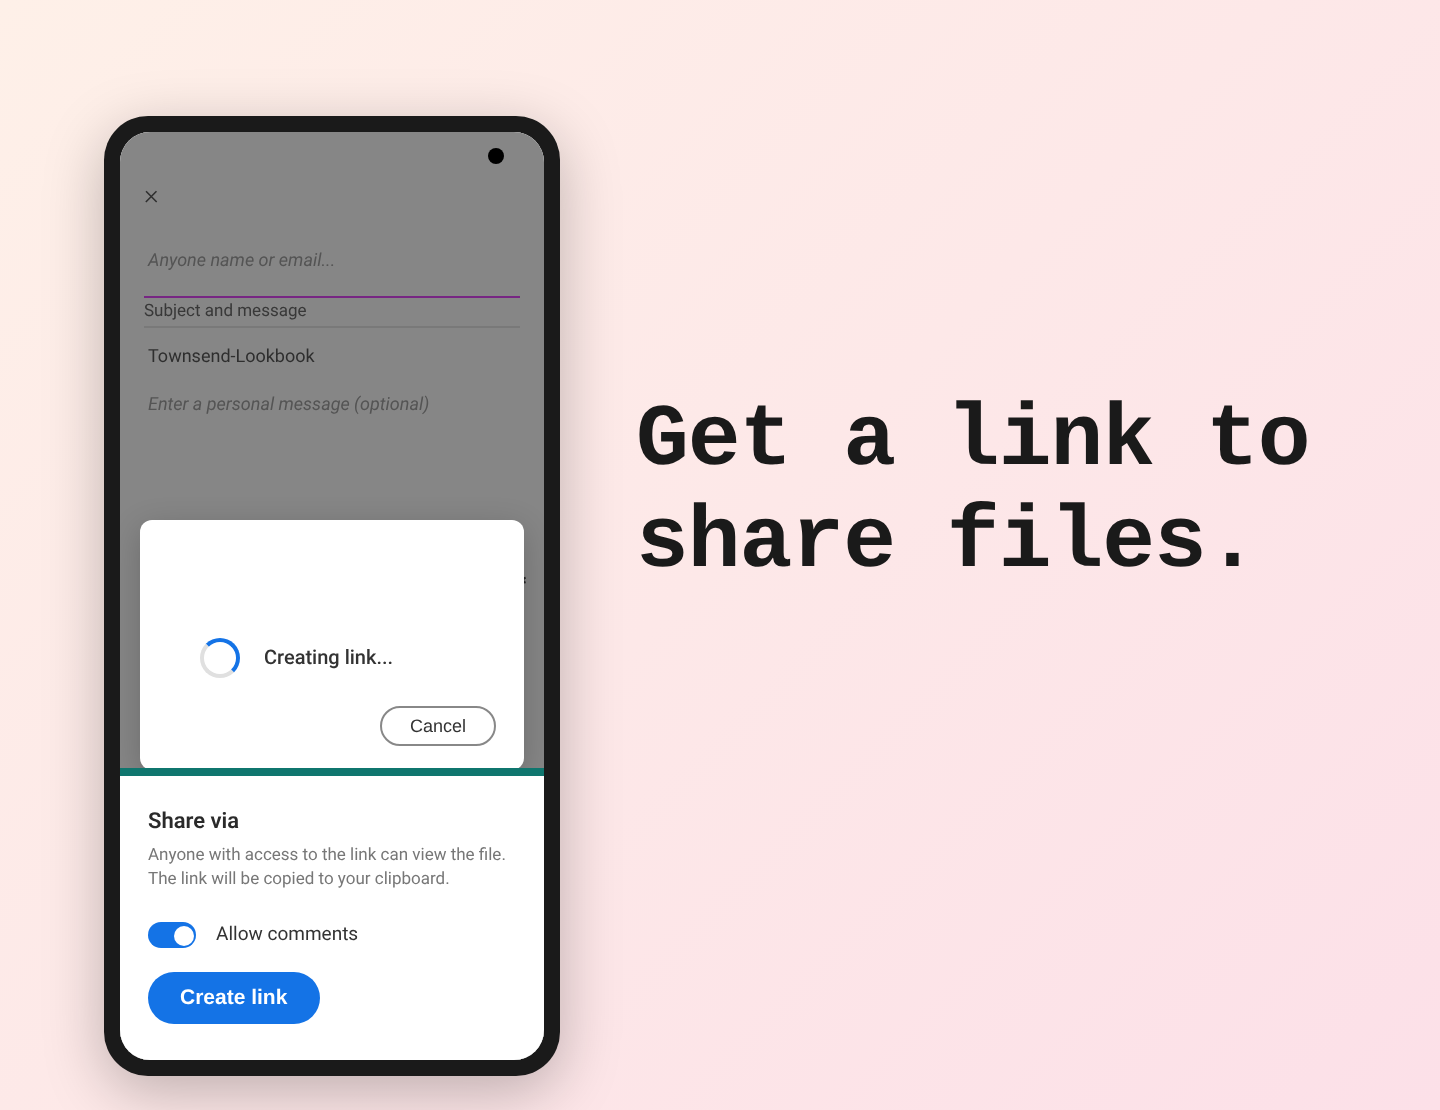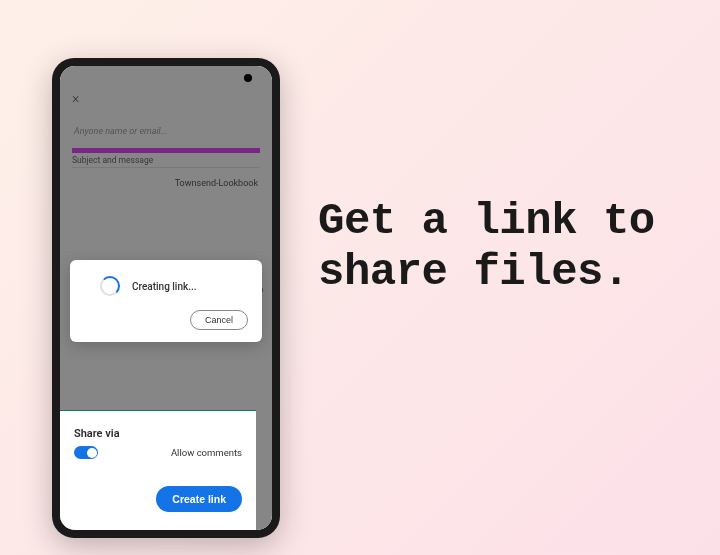--- a/index.html
+++ b/index.html
@@ -98,47 +98,47 @@
       color: #999;
       font-style: italic;
       font-size: 9px;
       padding: 4px 2px;
       margin-bottom: 8px;
     }
     .section-label {
       color: #666;
       font-size: 8.5px;
       padding: 2px 0;
-      border-top: 5px solid #d946ef;
+      border-top: 1px solid #d946ef;
       border-bottom: 1px solid #ddd;
       margin-bottom: 6px;
     }
     .subject-value {
       color: #555;
       font-size: 9px;
       padding: 4px 2px;
       margin-bottom: 6px;
-      text-align: right;
     }
     .modal {
       position: absolute;
       top: 194px;
       left: 10px;
       right: 10px;
       background: #fff;
       border-radius: 6px;
       padding: 16px 14px 12px 14px;
       z-index: 10;
       box-shadow: 0 4px 16px rgba(0,0,0,0.2);
     }
     .modal-row {
       display: flex;
       align-items: center;
       gap: 12px;
       margin-bottom: 14px;
+      margin-top: 43px;
     }
     .spinner {
       width: 20px;
       height: 20px;
       border: 2.5px solid #e0e0e0;
       border-top: 2.5px solid #1473e6;
       border-right: 2.5px solid #1473e6;
       border-radius: 50%;
       margin-left: 16px;
     }
@@ -166,44 +166,43 @@
       top: 218px;
       right: 8px;
       font-size: 11px;
       color: #444;
       z-index: 3;
     }
     .bottom-sheet {
       position: absolute;
       bottom: 0;
       left: 0;
-      right: 16px;
+      right: 0;
       background: #fff;
       padding: 16px 14px 18px 14px;
       z-index: 10;
-      border-top: 1px solid #0f766e;
+      border-top: 4px solid #0f766e;
     }
     .sheet-title {
       font-size: 11px;
       font-weight: 600;
       color: #2a2a2a;
       margin-bottom: 6px;
     }
     .sheet-desc {
       font-size: 8.5px;
       color: #777;
       line-height: 1.4;
       margin-bottom: 14px;
     }
     .toggle-row {
       display: flex;
       align-items: center;
       gap: 10px;
-      margin-bottom: 27px;
-      justify-content: space-between;
+      margin-bottom: 12px;
     }
     .toggle {
       width: 24px;
       height: 13px;
       background: #1473e6;
       border-radius: 7px;
       position: relative;
     }
     .toggle::after {
       content: "";
@@ -214,21 +213,20 @@
       border-radius: 50%;
       top: 1.5px;
       right: 1.5px;
     }
     .toggle-label {
       font-size: 9.5px;
       color: #333;
     }
     .sheet-actions {
       display: flex;
-      justify-content: flex-end;
     }
     .create-link-btn {
       background: #1473e6;
       color: #fff;
       border: none;
       border-radius: 14px;
       padding: 7px 16px;
       font-size: 10.5px;
       font-weight: 600;
       cursor: pointer;
@@ -252,39 +250,41 @@
 <div class="phone">
   <div class="phone-screen">
     <div class="camera"></div>
 
     <div class="dimmed-bg">
       <div class="invite-section">
         <div class="close-x">×</div>
         <div class="input-placeholder">Anyone name or email...</div>
         <div class="section-label">Subject and message</div>
         <div class="subject-value">Townsend-Lookbook</div>
+        <div class="input-placeholder">Enter a personal message (optional)</div>
       </div>
       <div class="partial-toggle"></div>
       <div class="gear-icon">⚙</div>
     </div>
 
     <div class="dim-overlay"></div>
 
     <div class="modal">
       <div class="modal-row">
         <div class="spinner"></div>
         <div class="modal-text">Creating link...</div>
       </div>
       <div class="modal-actions">
         <button class="cancel-btn">Cancel</button>
       </div>
     </div>
 
     <div class="bottom-sheet">
       <div class="sheet-title">Share via</div>
+      <div class="sheet-desc">Anyone with access to the link can view the file. The link will be copied to your clipboard.</div>
       <div class="toggle-row">
         <div class="toggle"></div>
         <div class="toggle-label">Allow comments</div>
       </div>
       <div class="sheet-actions">
         <button class="create-link-btn">Create link</button>
       </div>
     </div>
 
   </div>

